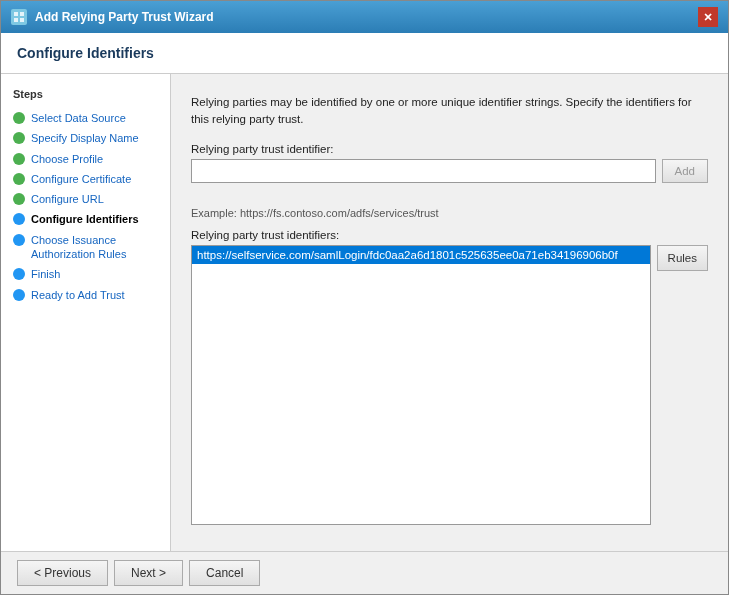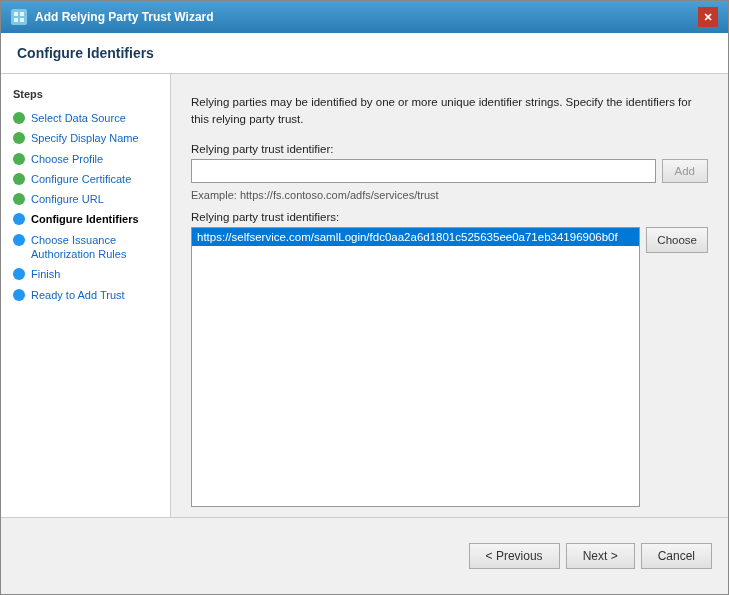--- a/index.html
+++ b/index.html
@@ -135,21 +135,21 @@
     }
     .field-label {
       font-size: 11.5px;
       color: #222;
       margin-bottom: 4px;
       font-weight: 400;
     }
     .input-row {
       display: flex;
       gap: 6px;
-      margin-bottom: 6px;
+      margin-bottom: 24px;
     }
     .text-input {
       flex: 1;
       height: 24px;
       border: 1px solid #999;
       padding: 2px 4px;
       font-size: 12px;
       background: white;
     }
     .btn {
@@ -211,23 +211,23 @@
       border: 1px solid #aaa;
       background: linear-gradient(to bottom, #f5f5f5, #e0e0e0);
       font-size: 11.5px;
       cursor: pointer;
       color: #333;
       align-self: flex-start;
     }
     .footer {
       background: #f0f0f0;
       border-top: 1px solid #ccc;
-      padding: 25px 16px;
-      display: flex;
-      justify-content: flex-end;
+      padding: 8px 16px;
+      display: flex;
+      justify-content: flex-start;
       gap: 6px;
       align-items: center;
     }
   </style>
 </head>
 <body>
 
 <div class="dialog">
 
   <div class="title-bar">
@@ -305,21 +305,21 @@
 
       <div class="example-text">Example: https://fs.contoso.com/adfs/services/trust</div>
 
       <div class="identifiers-label">Relying party trust identifiers:</div>
       <div class="identifiers-row">
         <div class="identifiers-list">
           <div id="identifiers-container">
               <div class="identifier-item selected">https://selfservice.com/samlLogin/fdc0aa2a6d1801c525635ee0a71eb34196906b0f</div>
             </div>
         </div>
-        <button class="remove-btn">Choose</button>
+        <button class="remove-btn">Rules</button>
       </div>
     </div>
   </div>
 
   <div class="footer">
     <button class="btn-footer">&lt; Previous</button>
     <button class="btn-footer">Next &gt;</button>
     <button class="btn-footer">Cancel</button>
   </div>
 </div>

